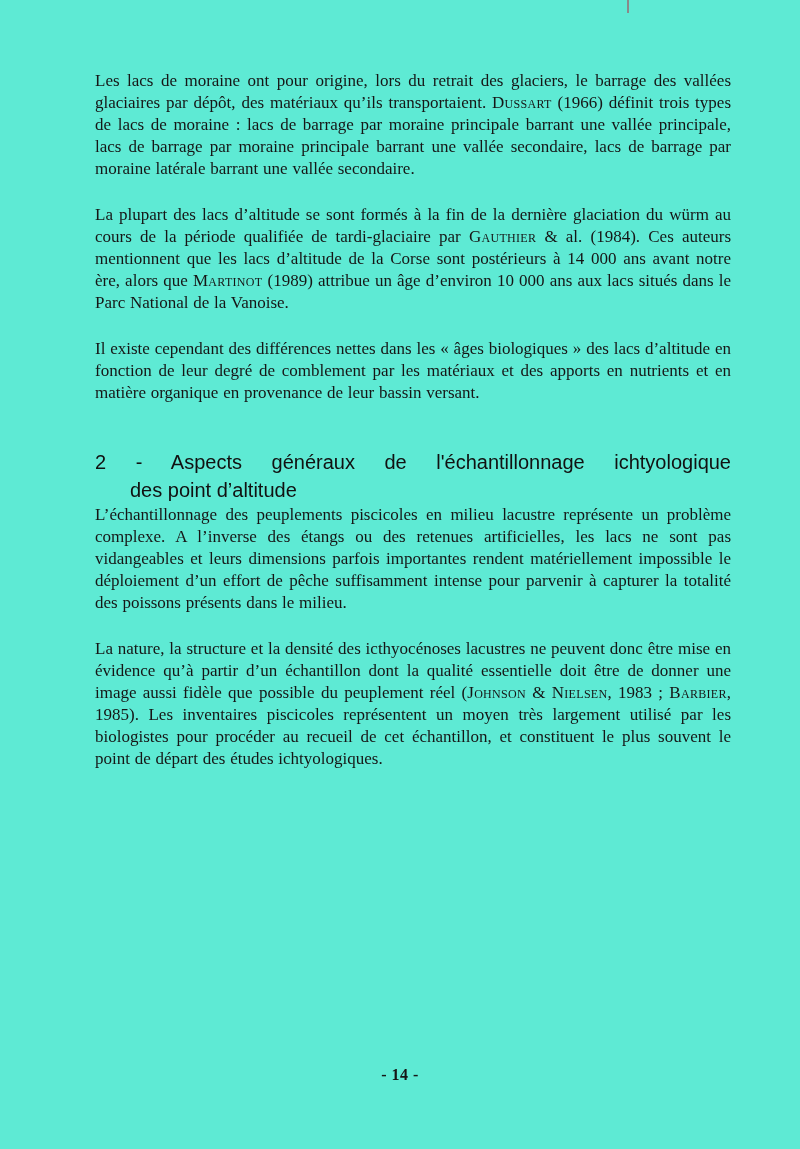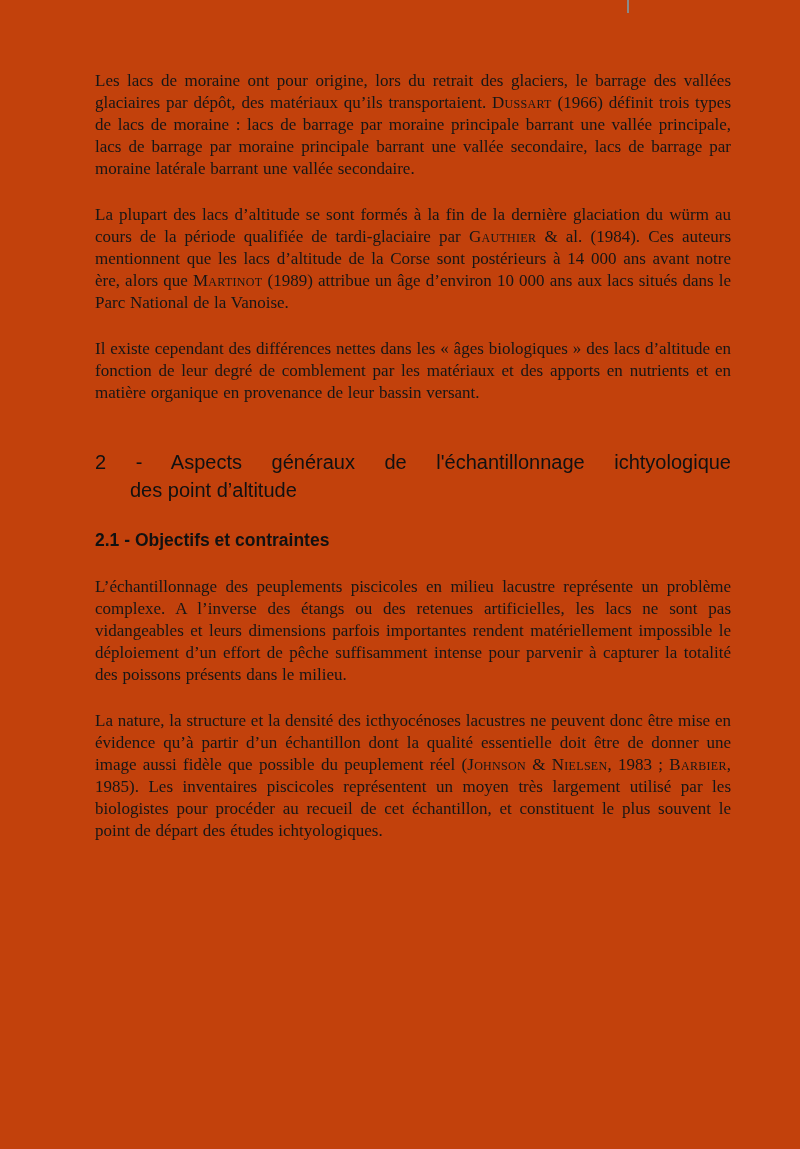--- a/index.html
+++ b/index.html
@@ -4,21 +4,21 @@
 <style>
   * { margin: 0; padding: 0; box-sizing: border-box; }
   html, body { background: #e9e9e9; }
   body {
     width: 800px; height: 1149px;
     font-family: "Liberation Serif", serif;
     position: relative;
   }
   .page {
     position: absolute; inset: 0;
-    background: #c2410c;
+    background: #5eead4;
     color: #161616;
     overflow: hidden;
   }
   .scan-artifact-top {
     position: absolute;
     left: 627px; top: 0;
     width: 2px; height: 13px;
     background: #8a8a8a;
   }
   .content {
@@ -83,23 +83,23 @@
 
     <p class="body-text"><span>La plupart des lacs d’altitude se sont formés à la fin de la dernière glaciation du würm au cours de la période qualifiée de tardi-glaciaire par </span><span class="sc">Gauthier</span><span> &amp; </span><span class="it">al.</span><span> (1984). Ces auteurs mentionnent que les lacs d’altitude de la Corse sont postérieurs à 14 000 ans avant notre ère, alors que </span><span class="sc">Martinot</span><span> (1989) attribue un âge d’environ 10 000 ans aux lacs situés dans le Parc National de la Vanoise.</span></p>
 
     <p class="body-text"><span>Il existe cependant des différences nettes dans les « âges biologiques » des lacs d’altitude en fonction de leur degré de comblement par les matériaux et des apports en nutrients et en matière organique en provenance de leur bassin versant.</span></p>
 
     <div class="section-heading">
       <div class="heading-line1">2 - Aspects généraux de l'échantillonnage ichtyologique</div>
       <div class="heading-line2">des point d’altitude</div>
     </div>
 
-    <div class="subsection-heading">2.1 - Objectifs et contraintes</div>
 
     <p class="body-text"><span>L’échantillonnage des peuplements piscicoles en milieu lacustre représente un problème complexe. A l’inverse des étangs ou des retenues artificielles, les lacs ne sont pas vidangeables et leurs dimensions parfois importantes rendent matériellement impossible le déploiement d’un effort de pêche suffisamment intense pour parvenir à capturer la totalité des poissons présents dans le milieu.</span></p>
 
     <p class="body-text"><span>La nature, la structure et la densité des icthyocénoses lacustres ne peuvent donc être mise en évidence qu’à partir d’un échantillon dont la qualité essentielle doit être de donner une image aussi fidèle que possible du peuplement réel (</span><span class="sc">Johnson</span><span> &amp; </span><span class="sc">Nielsen</span><span>, 1983 ; </span><span class="sc">Barbier</span><span>, 1985). Les inventaires piscicoles représentent un moyen très largement utilisé par les biologistes pour procéder au recueil de cet échantillon, et constituent le plus souvent le point de départ des études ichtyologiques.</span></p>
 
 
   </div>
 
+  <div class="page-number">- 14 -</div>
 
 </div>
 
 </body></html>

